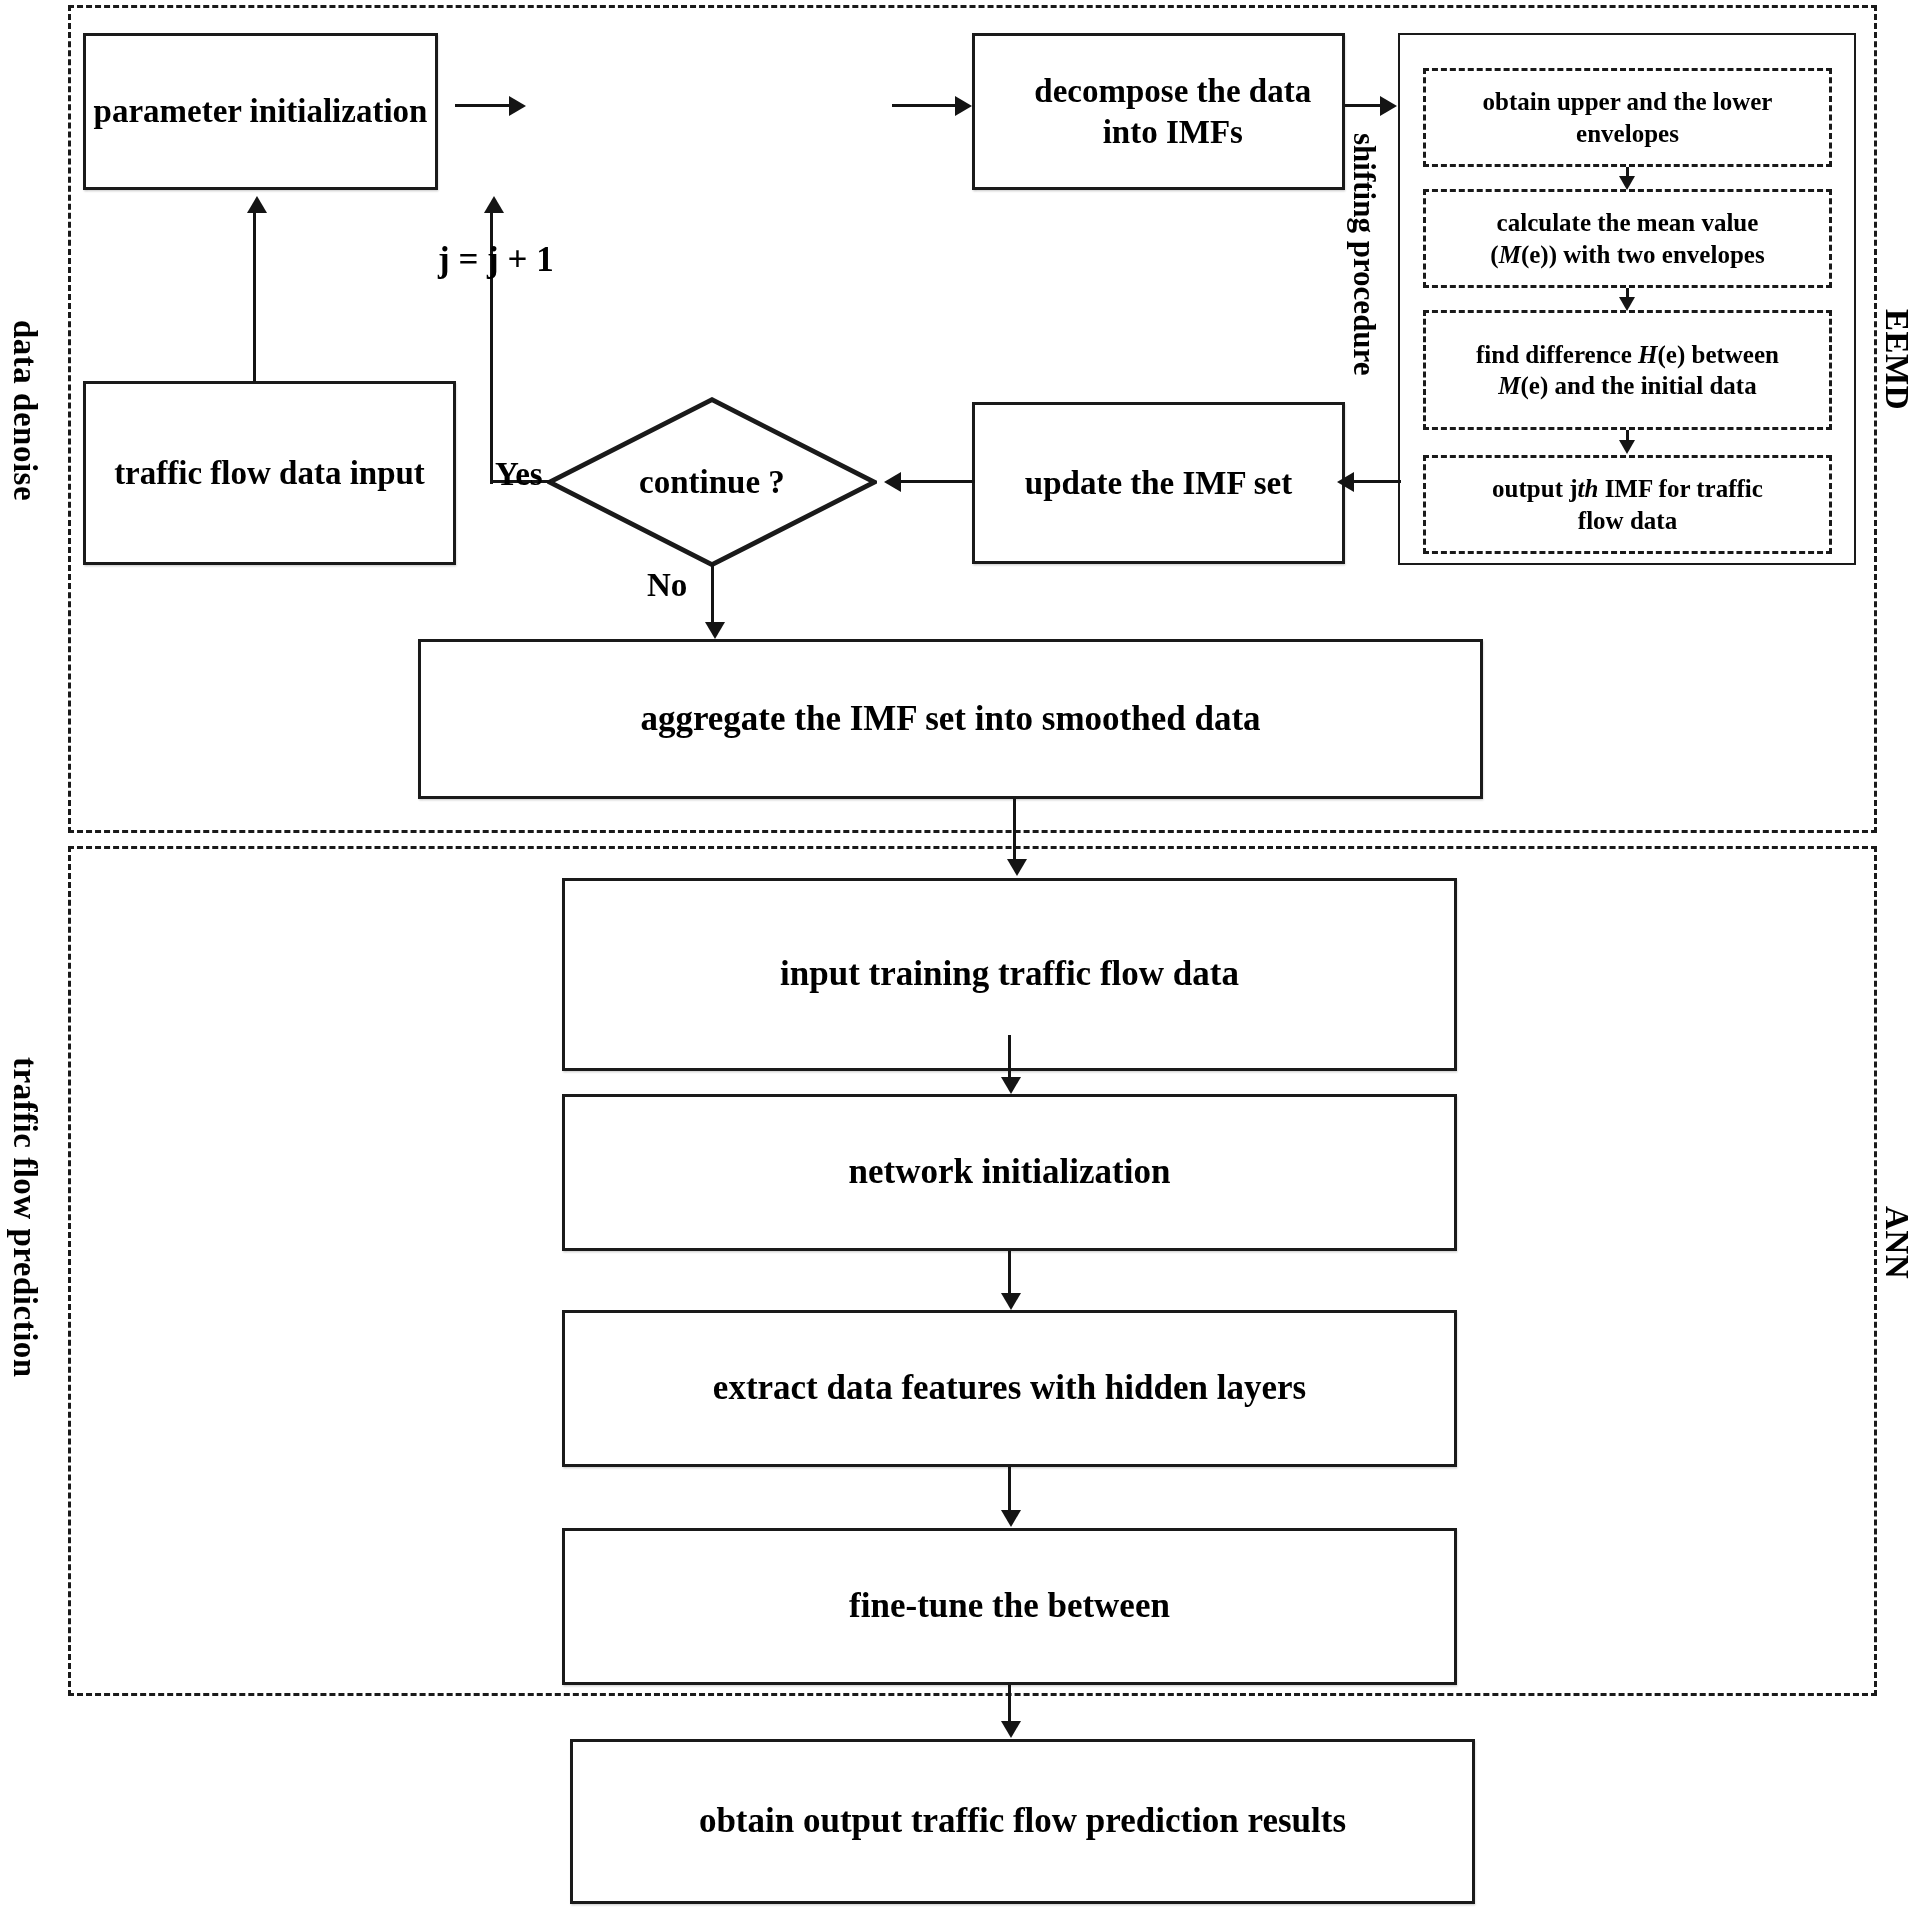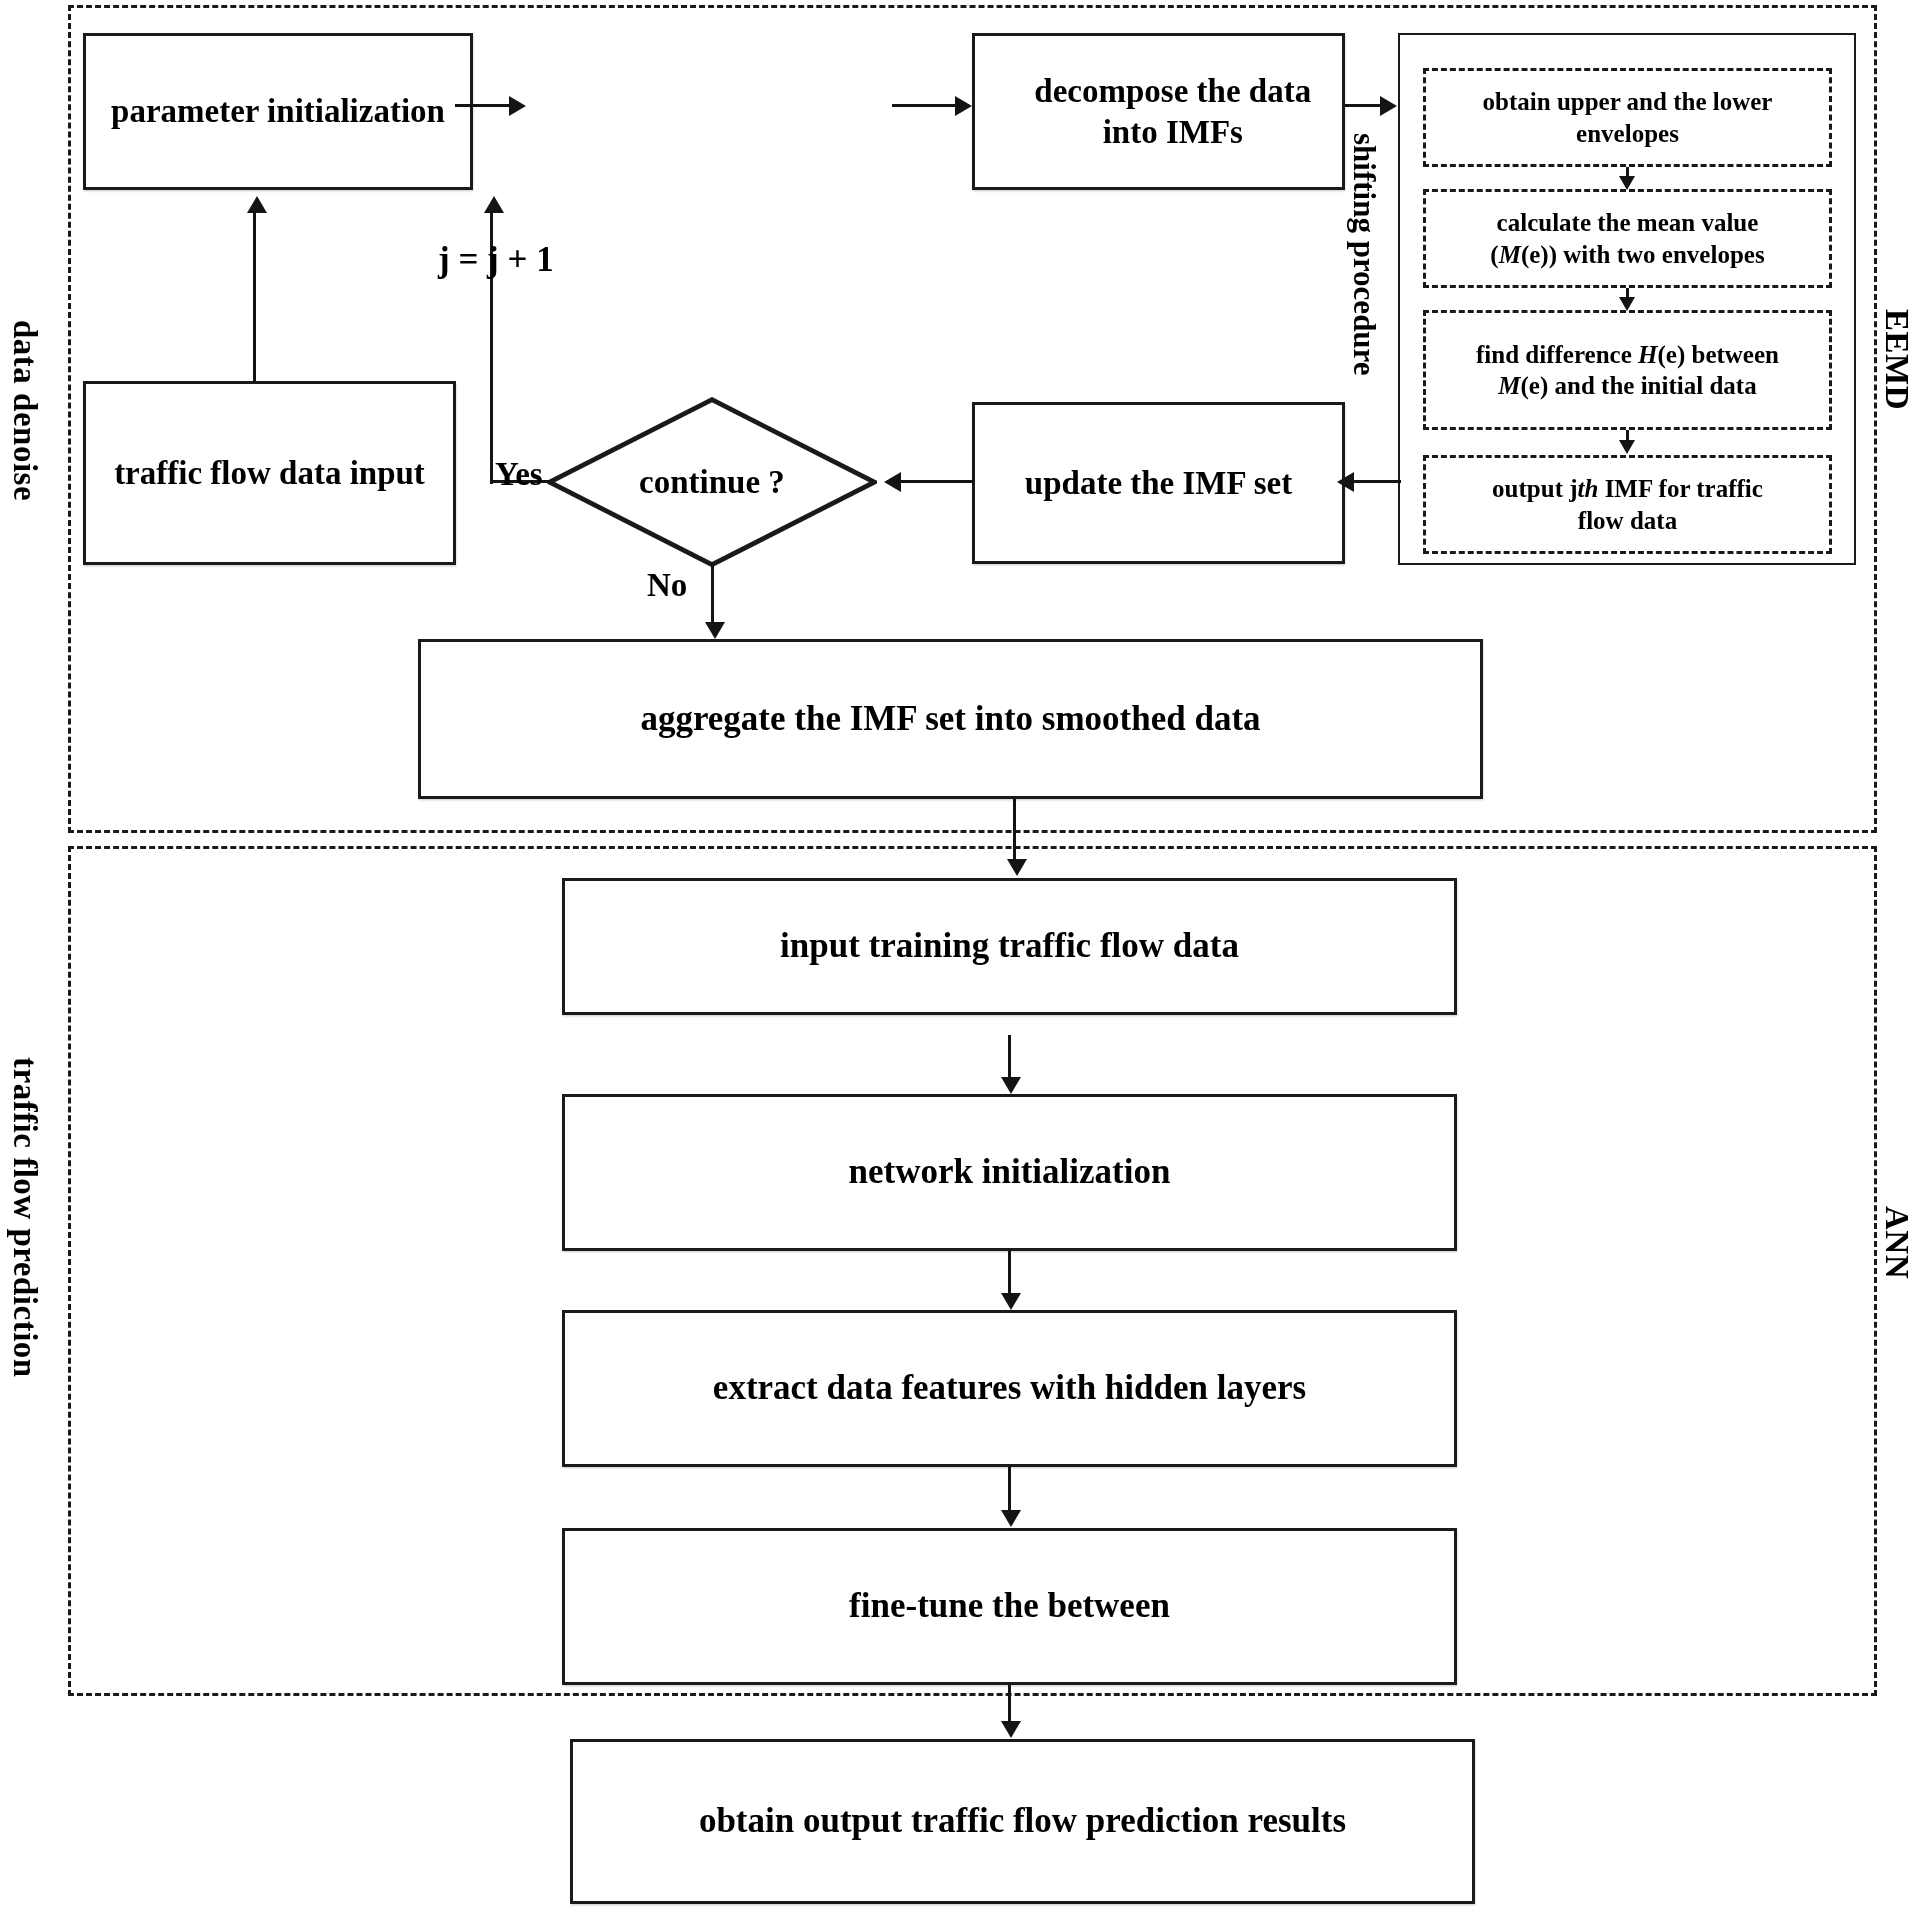--- a/index.html
+++ b/index.html
@@ -95,21 +95,21 @@
   <div class="region" style="left:68px;top:846px;width:1809px;height:850px;"></div>
 
   <div class="rot-cw" style="left:43px;top:320px;font-size:33px;letter-spacing:0.5px;">data denoise</div>
 
   <div class="rot-cw" style="left:1915px;top:309px;font-size:33px;letter-spacing:0.5px;">EEMD</div>
 
   <div class="rot-cw" style="left:43px;top:1057px;font-size:33px;letter-spacing:0.5px;">traffic flow prediction</div>
 
   <div class="rot-cw" style="left:1915px;top:1206px;font-size:33px;letter-spacing:0.5px;">ANN</div>
 
-  <div class="box" style="left:83px;top:33px;width:390px;height:157px;font-size:33px;">parameter initialization</div>
+  <div class="box" style="left:83px;top:33px;width:355px;height:157px;font-size:33px;">parameter initialization</div>
 
 
   <div class="box" style="left:972px;top:33px;width:373px;height:157px;font-size:33px;padding-left:36px;">decompose the data into IMFs</div>
 
   <div class="box plain" style="left:1398px;top:33px;width:458px;height:532px;padding:0;box-shadow:none;"></div>
 
   <div class="subbox" style="left:1423px;top:68px;width:409px;height:99px;font-size:25px;flex-direction:column;">
     <span>obtain upper and the lower</span>
     <span>envelopes</span>
   </div>
@@ -185,21 +185,21 @@
   <div class="arrow arr-left" style="left:884px;top:472px;"></div>
 
   <div class="ln hl" style="left:1353px;top:480px;width:48px;"></div>
   <div class="arrow arr-left" style="left:1337px;top:472px;"></div>
 
   <div class="ln vl" style="left:711px;top:563px;height:61px;"></div>
   <div class="arrow arr-down" style="left:705px;top:622px;"></div>
 
   <div class="flab" style="left:647px;top:567px;font-size:33px;">No</div>
 
-  <div class="box" style="left:562px;top:878px;width:895px;height:137px;font-size:35px;">input training traffic flow data</div>
+  <div class="box" style="left:562px;top:878px;width:895px;height:193px;font-size:35px;">input training traffic flow data</div>
 
   <div class="box" style="left:562px;top:1094px;width:895px;height:157px;font-size:35px;text-align:right;">network initialization</div>
 
   <div class="box" style="left:562px;top:1310px;width:895px;height:157px;font-size:35px;">extract data features with hidden layers</div>
 
   <div class="box" style="left:562px;top:1528px;width:895px;height:157px;font-size:35px;">fine-tune the between</div>
 
   <div class="box" style="left:570px;top:1739px;width:905px;height:165px;font-size:35px;">obtain output traffic flow prediction results</div>
 
   <div class="ln vl" style="left:1013px;top:799px;height:63px;"></div>

